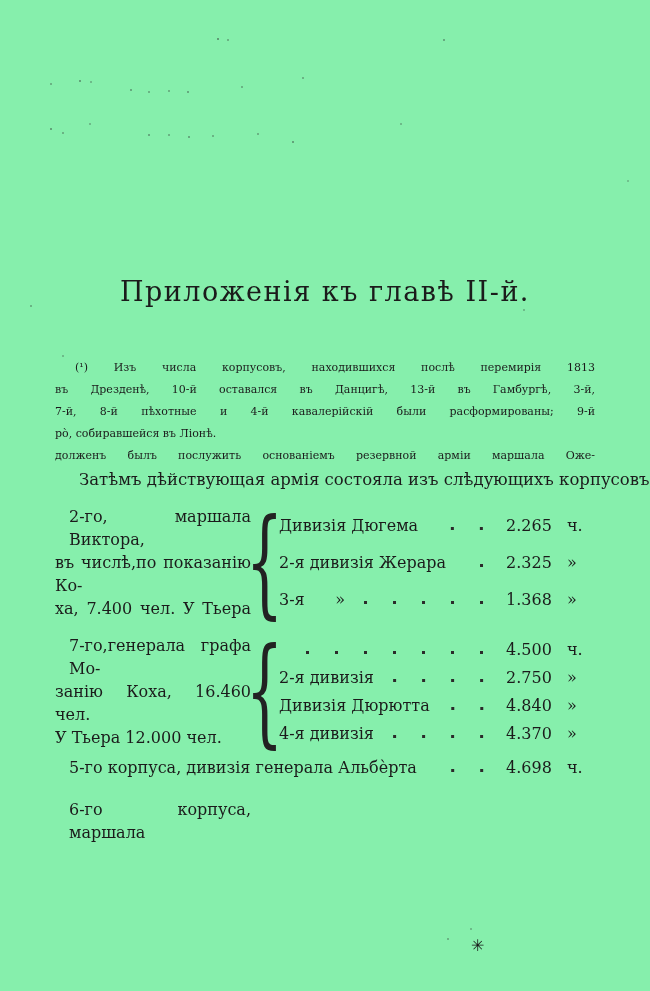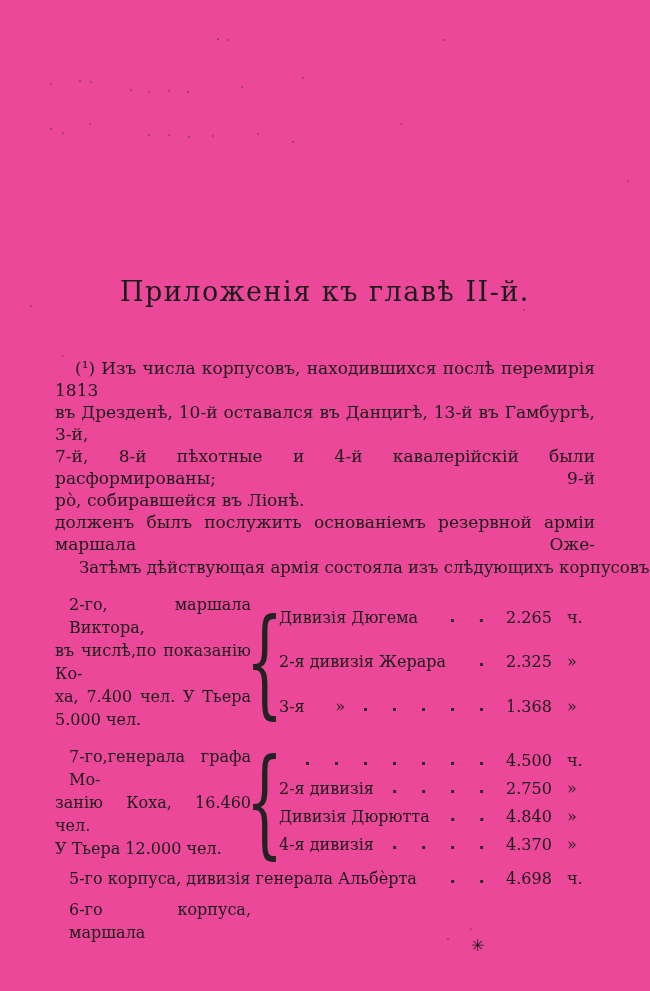--- a/index.html
+++ b/index.html
@@ -1,34 +1,34 @@
 <!DOCTYPE html>
 <html><head>
 <meta charset="utf-8">
 <style>
   html,body { margin:0; padding:0; }
   .page {
     position:relative;
     width:650px; height:991px;
-    background:#ec4899;
+    background:#86efac;
     font-family:"DejaVu Serif","Liberation Serif",serif;
     color:#1b1b1b;
     overflow:hidden;
   }
   .content { position:absolute; left:55px; top:0; width:540px; }
 
   .title {
     margin-top:276px;
     text-align:center;
     font-size:27px;
     letter-spacing:1.5px;
     white-space:nowrap;
   }
 
-  .intro { margin-top:50px; font-size:17px; }
+  .intro { margin-top:50px; font-size:11px; }
   .pline { line-height:22px; white-space:nowrap; }
   .jline { text-align:justify; text-align-last:justify; white-space:normal; }
   .indent1 { text-indent:20px; }
 
   .leadin { margin-top:2px; line-height:22px; font-size:16.5px; text-indent:24px; white-space:nowrap; }
 
   .tbl { margin-top:12px; font-size:16px; }
 
   .group { display:flex; align-items:stretch; }
   .g-m1 { margin-top:14px; }
@@ -68,21 +68,21 @@
     align-self:flex-end;
     margin:0 10px 4px 10px;
     background-image:radial-gradient(circle, #2a2a2a 1.7px, rgba(0,0,0,0) 2px);
     background-size:29px 5px;
     background-repeat:repeat-x;
     background-position:right center;
   }
   .dval { flex:0 0 54px; text-align:left; }
   .dunit { flex:0 0 28px; padding-left:7px; }
 
-  .single { margin-top:9px; margin-bottom:10px; }
+  .single { margin-top:9px; margin-bottom:21px; }
   .single .drow { padding-left:0; }
   .single .dname { padding-left:14px; }
 
   .footmark {
     position:absolute; left:471px; top:936px;
     font-size:16px; color:#161616;
   }
 
   
   .speck {
@@ -125,21 +125,20 @@
 
     <div class="leadin">Затѣмъ дѣйствующая армія состояла изъ слѣдующихъ корпусовъ:</div>
 
     <div class="tbl">
 
       <div class="group g-m1">
         <div class="left">
           <div class="lline lfirst">2-го, маршала Виктора,</div>
           <div class="lline">въ числѣ,по показанію Ко-</div>
           <div class="lline">ха, 7.400 чел. У Тьера</div>
-          <div class="lline llast">5.000 чел.</div>
         </div>
         <div class="bracewrap b4">
             <span>{</span>
           </div>
         <div class="right">
           <div class="drow">
             <span class="dname">Дивизія Дюгема</span>
             <span class="leader"></span>
             <span class="dval">2.265</span>
             <span class="dunit">ч.</span>

